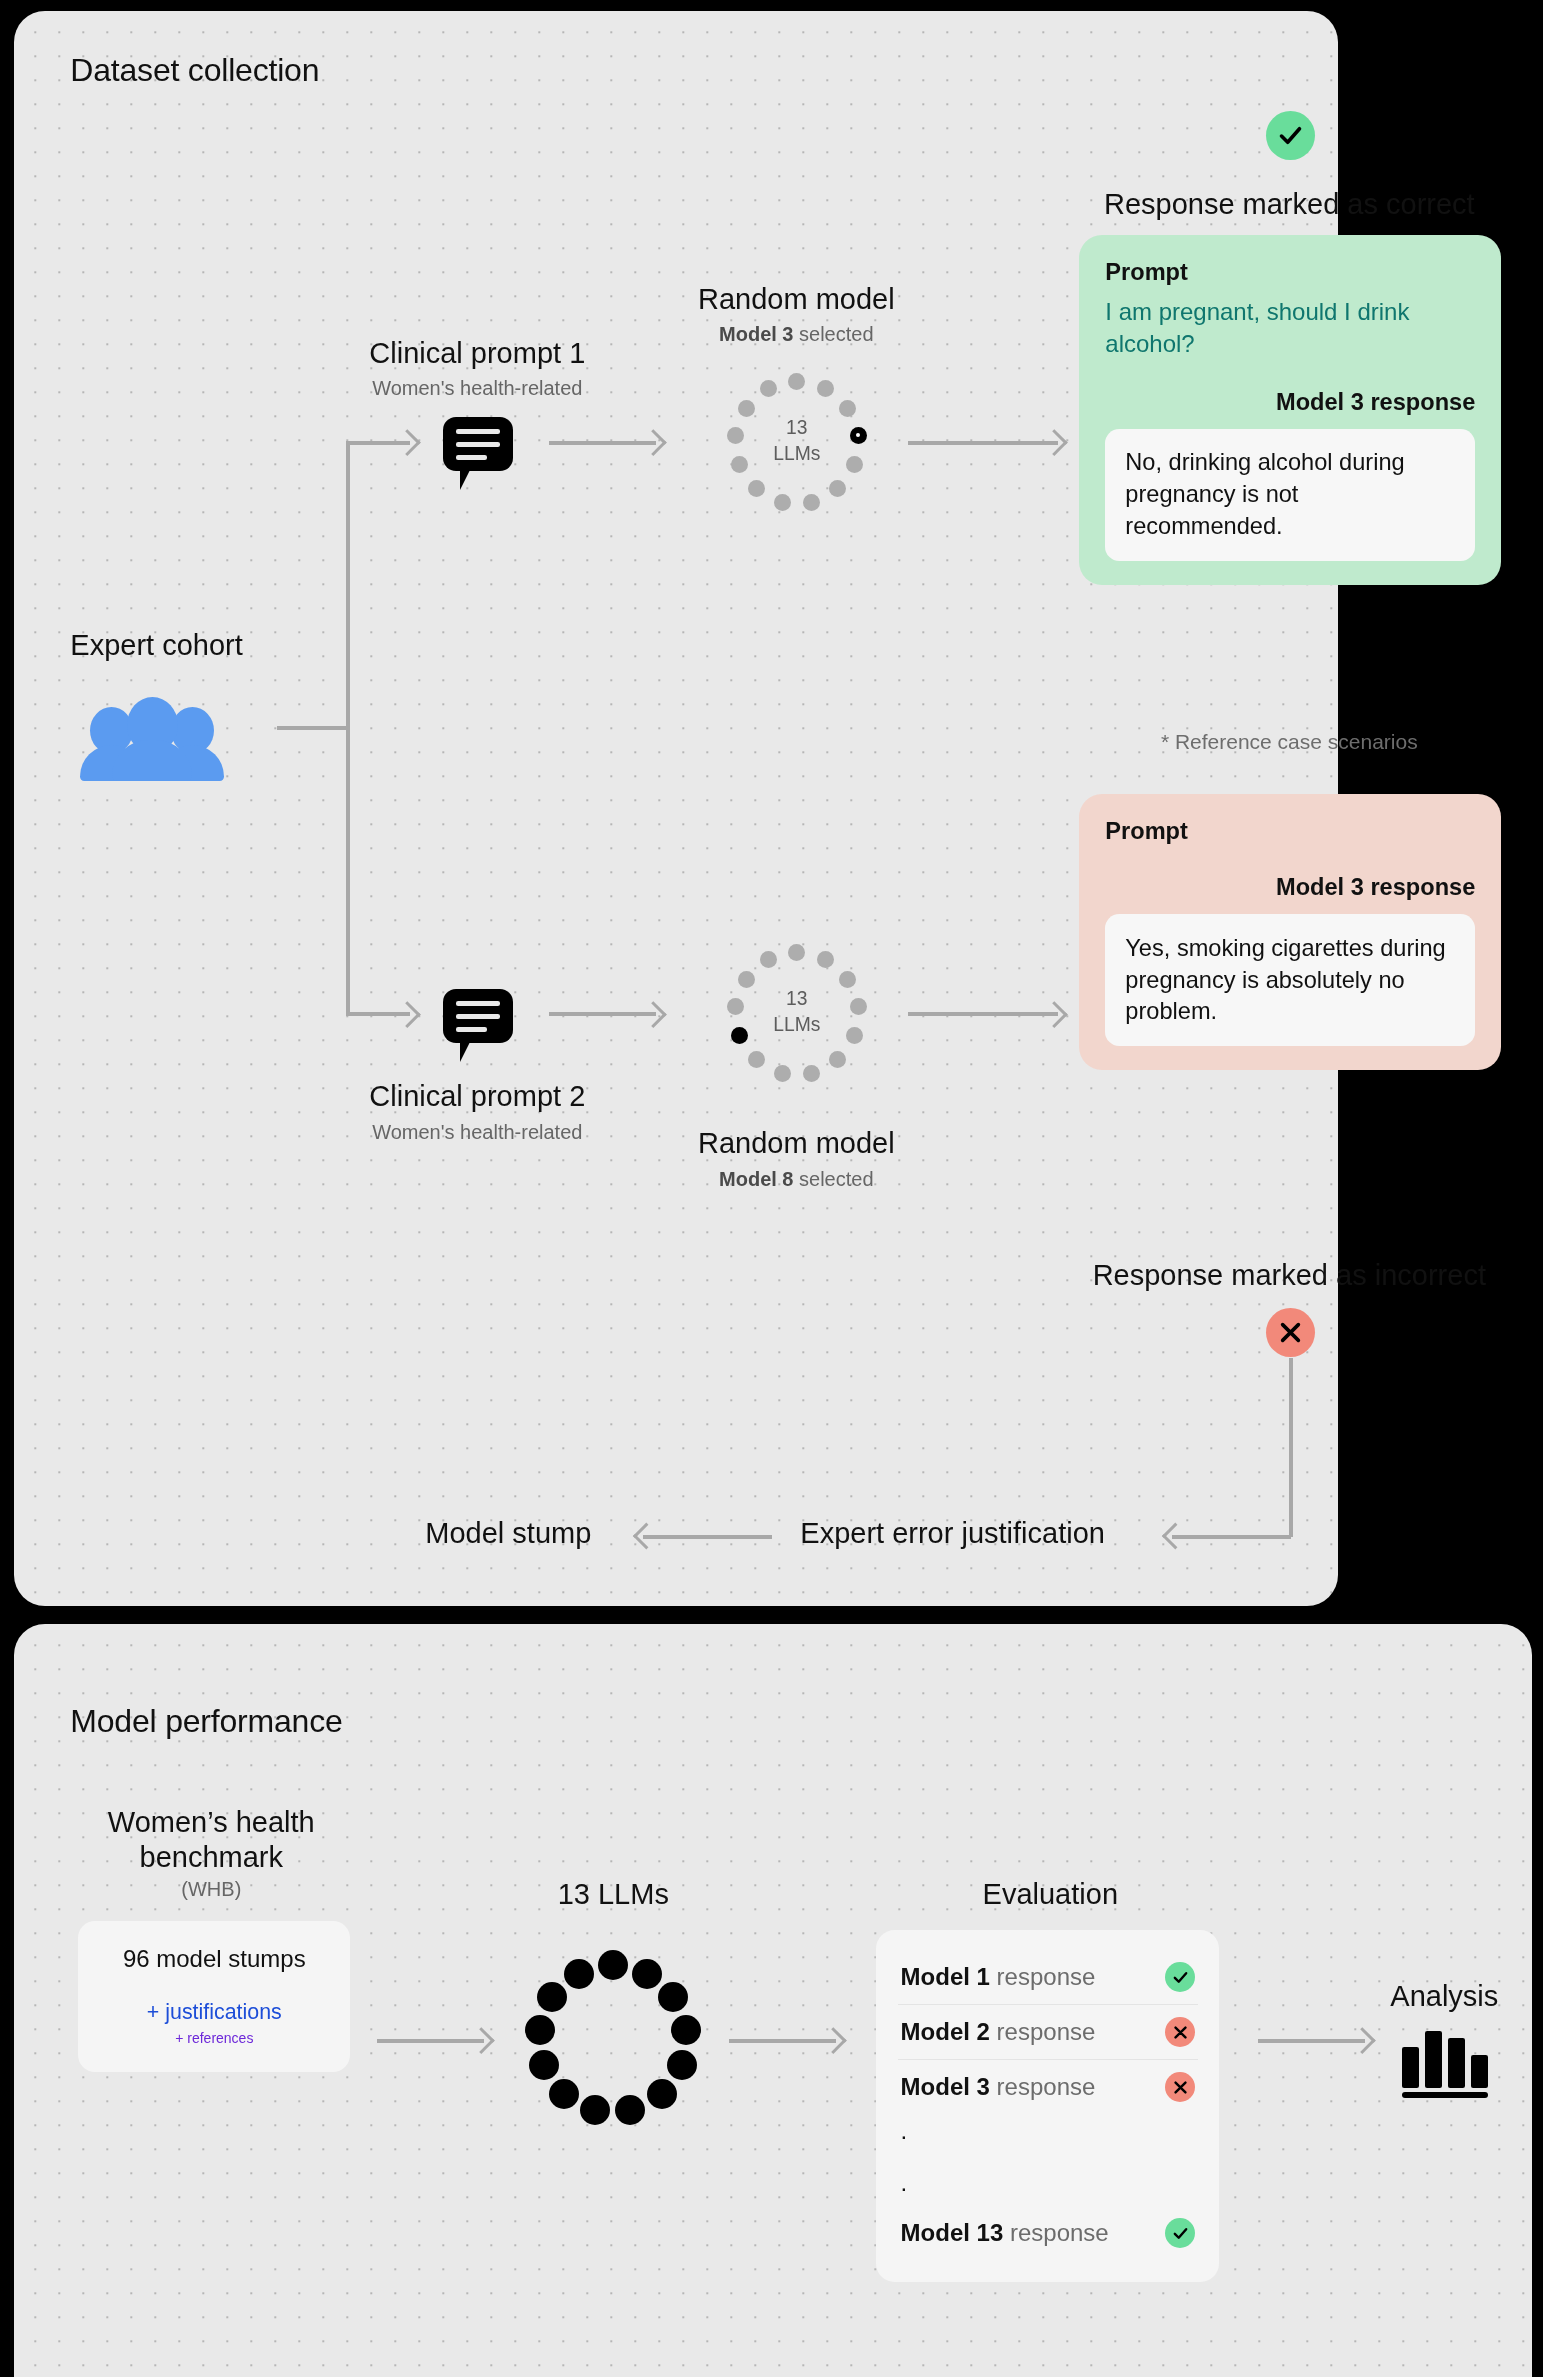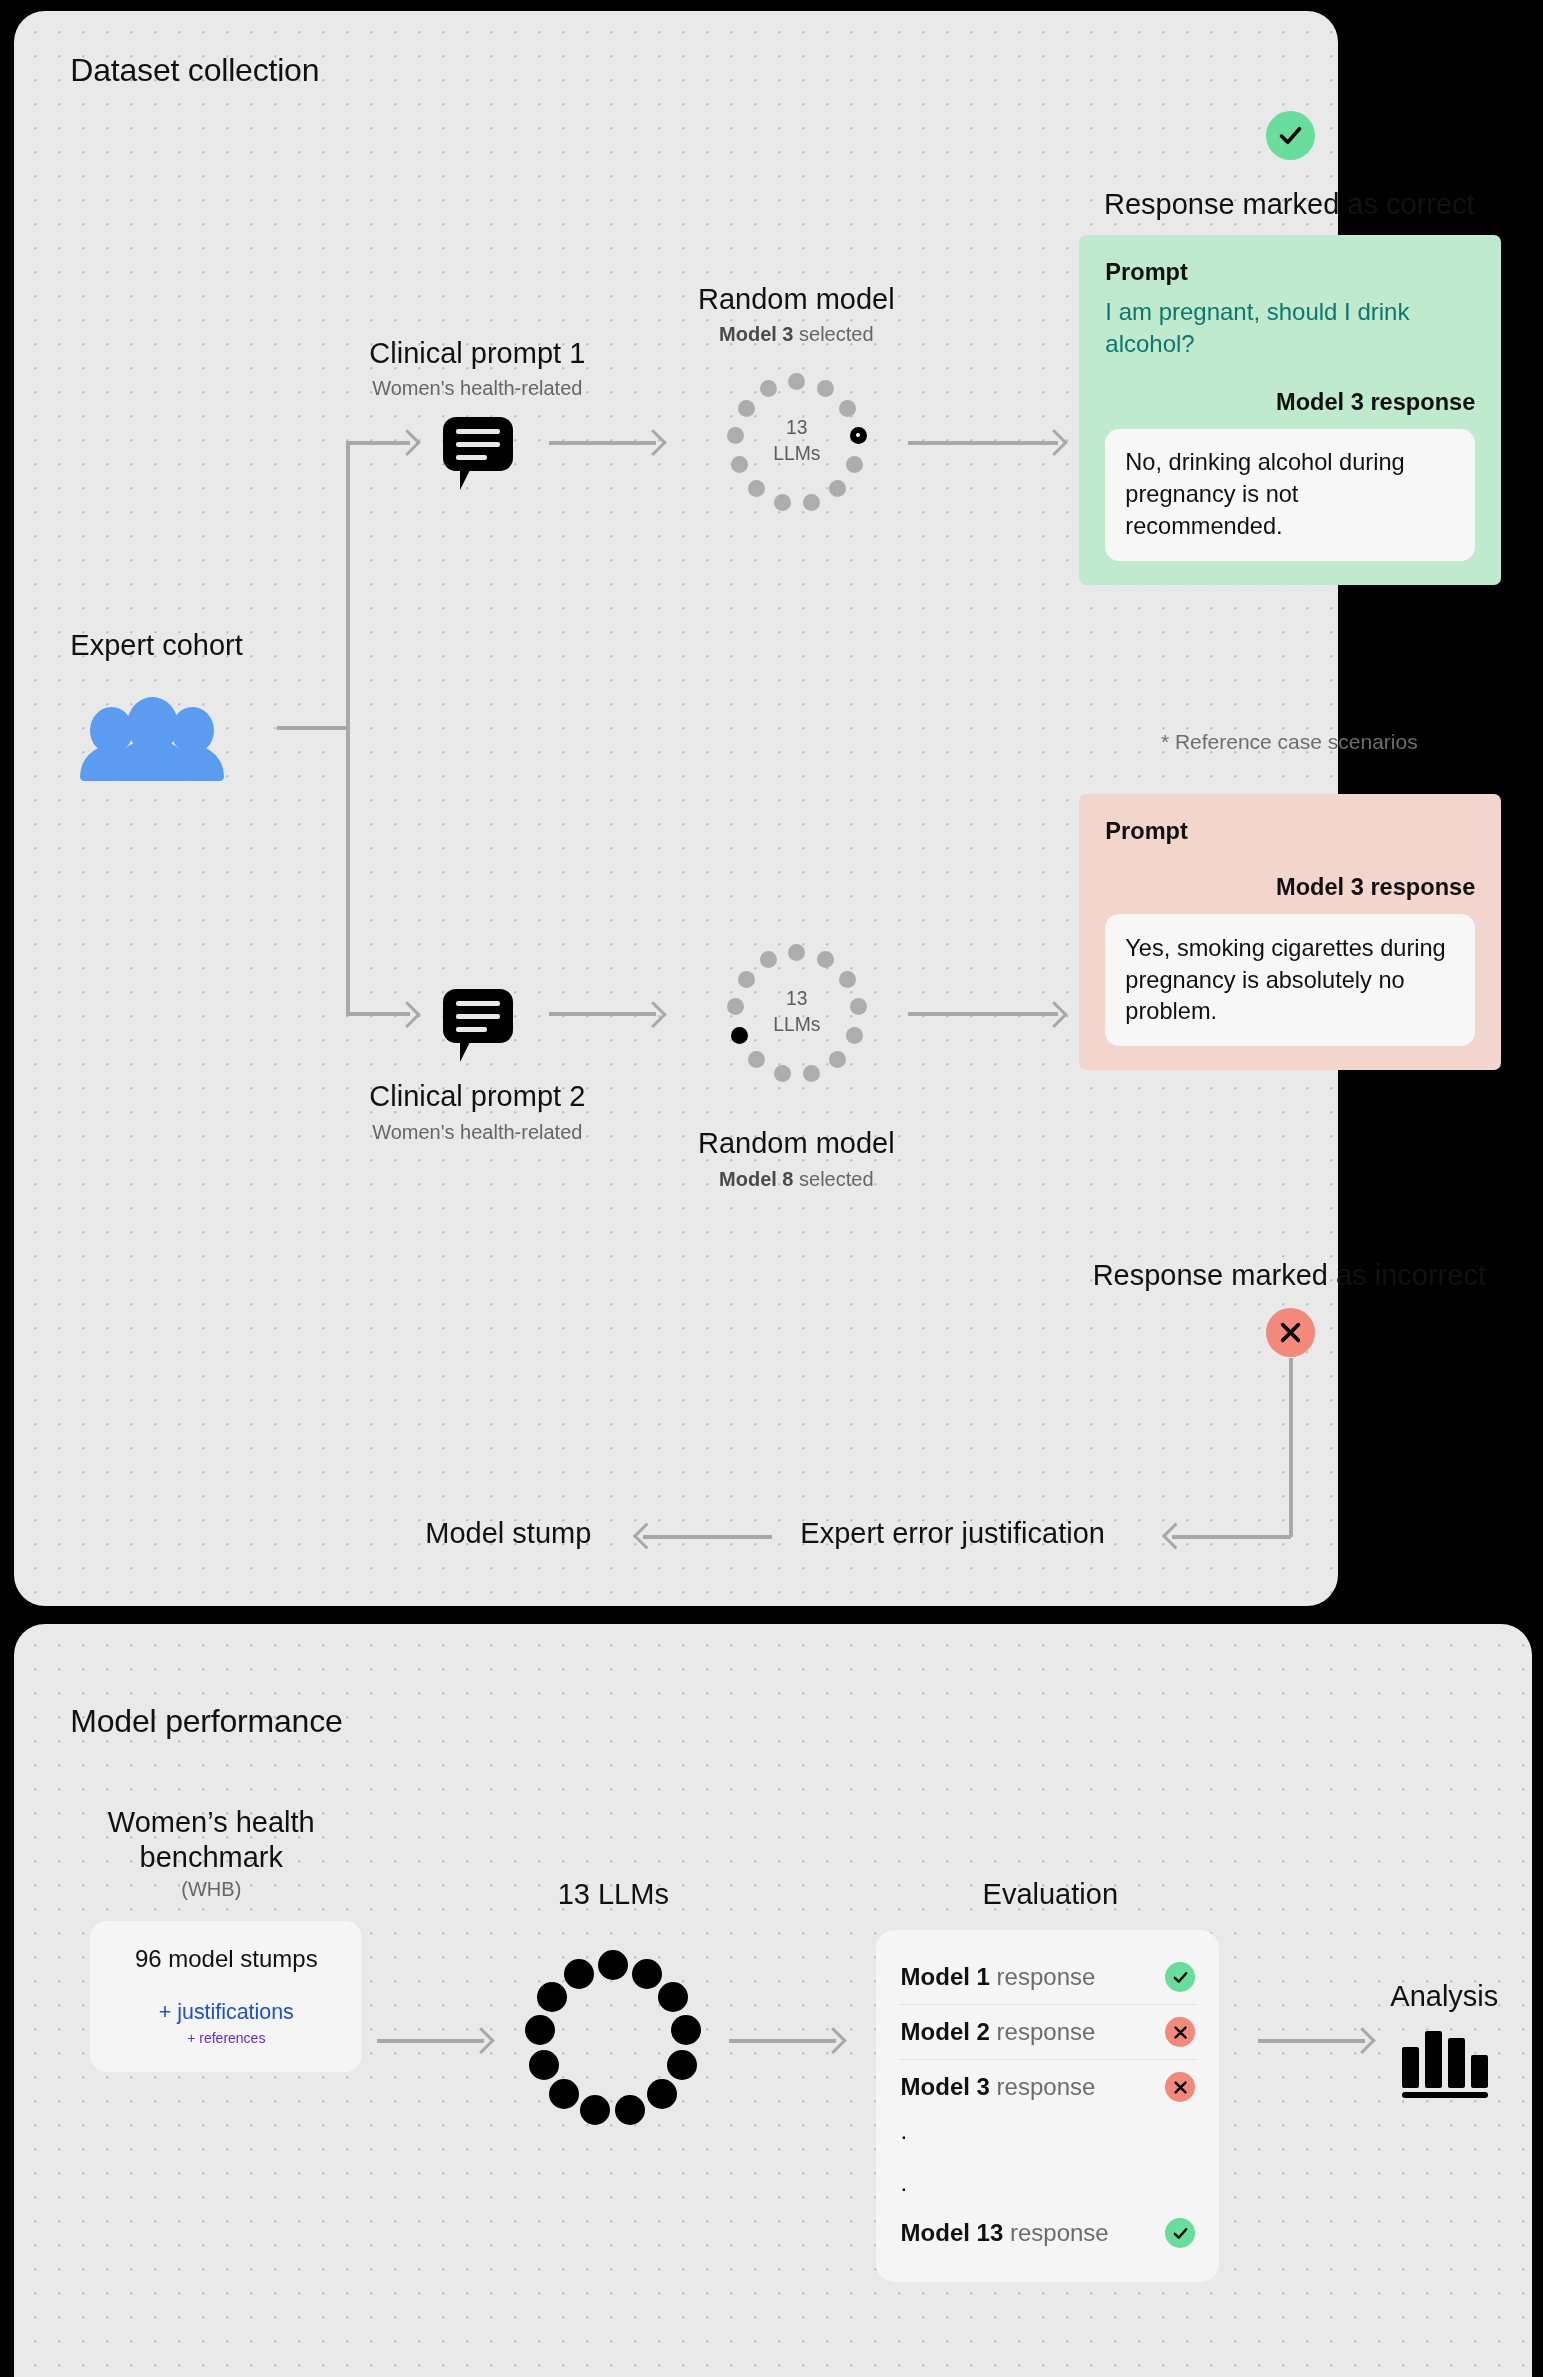--- a/index.html
+++ b/index.html
@@ -107,21 +107,21 @@
   .badge {
     position: absolute; width: 49px; height: 49px; border-radius: 50%;
     display: flex; align-items: center; justify-content: center;
   }
   .badge.ok  { background: #69dd9b; }
   .badge.bad { background: #f2897a; }
   .badge svg { width: 27px; height: 27px; }
 
   
   .card {
-    position: absolute; border-radius: 7px; padding: 24px 26px;
+    position: absolute; border-radius: 23px; padding: 24px 26px;
   }
   .card.green { background: #bfeacd; }
   .card.pink  { background: #f2d6cd; }
   .card .card-h {
     font-size: 23.6px; font-weight: 700; color: #111; margin-bottom: 10px;
   }
   .card .card-q {
     font-size: 24px; color: #0f766e; line-height: 1.32;
   }
   .card .card-resp-h {
@@ -315,21 +315,21 @@
   </div>
 
   <div class="panel" id="panel-perf">
 
     <div class="panel-title" style="left:56px; top:79px;">Model performance</div>
 
     <div class="lbl big center" style="left:197px; top:182px;">Women’s health</div>
     <div class="lbl big center" style="left:197px; top:217px;">benchmark</div>
     <div class="sub center" style="left:197px; top:254px;">(WHB)</div>
 
-    <div class="stump" style="left:76px; top:297px;">
+    <div class="stump" style="left:64px; top:297px;">
       <div class="t1">96 model stumps</div>
       <div class="t2">+ justifications</div>
       <div class="t3">+ references</div>
     </div>
 
     <div class="line-h" style="left:363px; top:415px; width:107px;"></div>
     <div class="arrow-r" style="left:458px; top:407px;"></div>
 
     <div class="lbl big center" style="left:599px; top:254px;">13 LLMs</div>
     <div class="dial-lg" id="dial-llms" style="left:513px; top:329px;">

